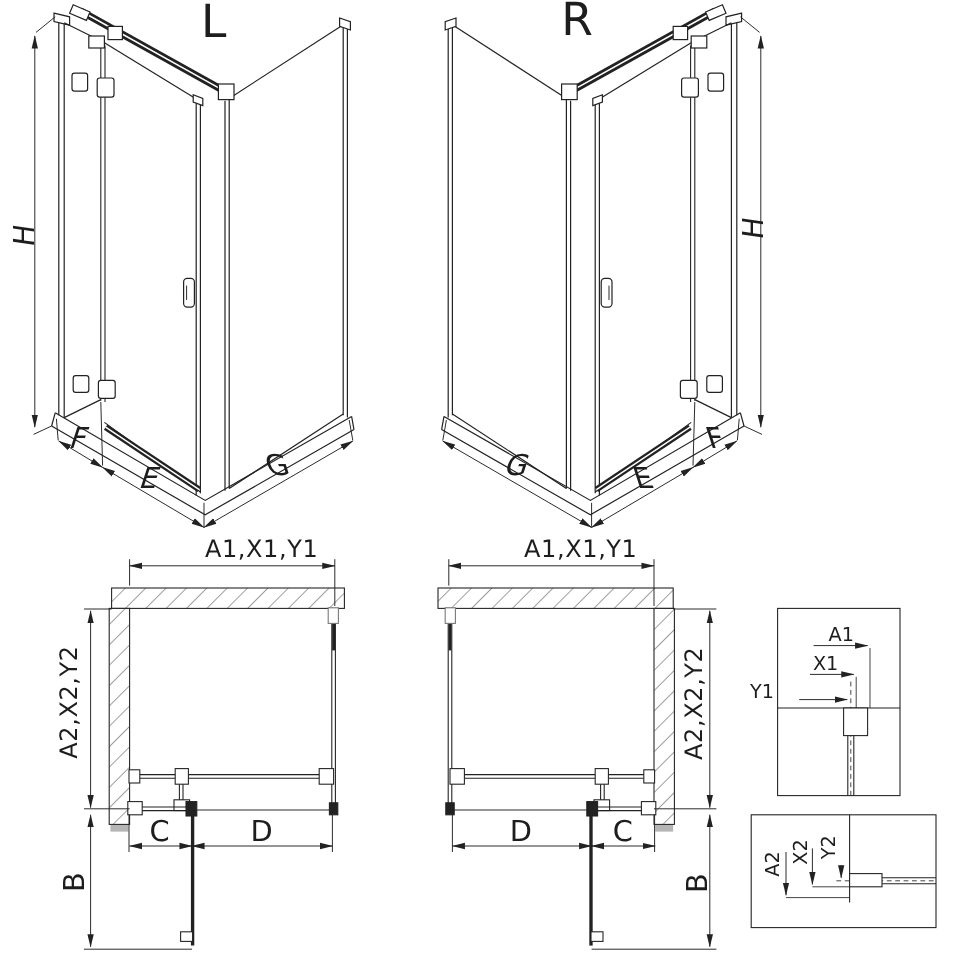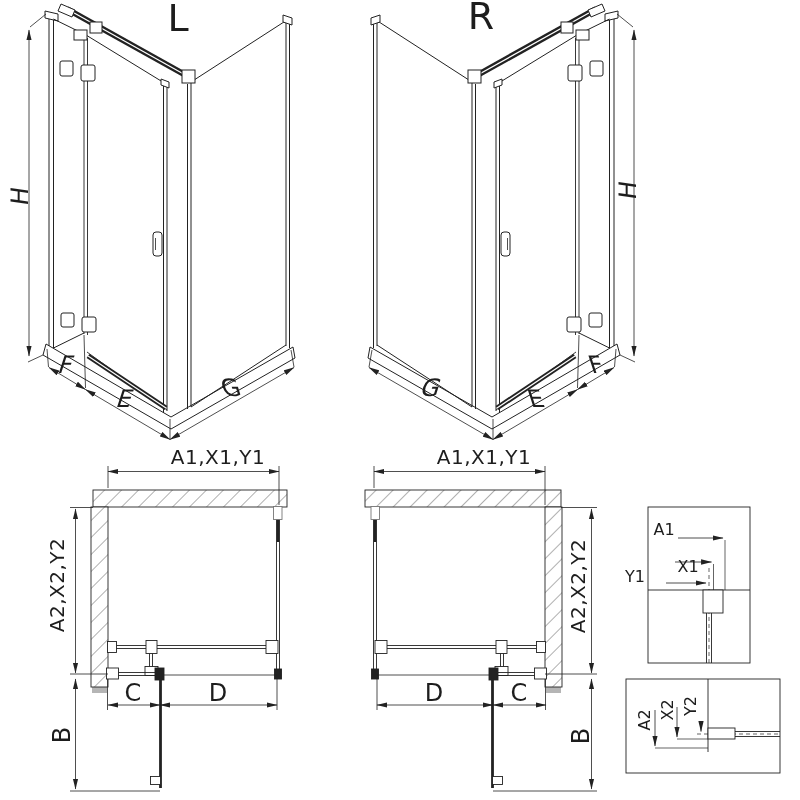--- a/index.html
+++ b/index.html
@@ -216,21 +216,21 @@
   <div class="lbl dimsm rot" style="left:578px;top:586px;">A2,X2,Y2</div>
 
   <div class="lbl dim c" style="left:133px;top:693px;">C</div>
   <div class="lbl dim c" style="left:218px;top:693px;">D</div>
   <div class="lbl dim rot" style="left:62px;top:735px;">B</div>
 
   <div class="lbl dim c" style="left:434px;top:693px;">D</div>
   <div class="lbl dim c" style="left:519px;top:693px;">C</div>
   <div class="lbl dim rot" style="left:581px;top:736px;">B</div>
 
-  <div class="lbl det c" style="left:664px;top:529px;">A1</div>
-  <div class="lbl det c" style="left:688px;top:566px;">X1</div>
+  <div class="lbl det c" style="left:701px;top:529px;">A1</div>
+  <div class="lbl det c" style="left:688px;top:553px;">X1</div>
   <div class="lbl det c" style="left:635px;top:576px;">Y1</div>
 
   <div class="lbl det rot" style="left:644px;top:720px;">A2</div>
   <div class="lbl det rot" style="left:667px;top:710px;">X2</div>
   <div class="lbl det rot" style="left:690px;top:706px;">Y2</div>
 
 </div>
 
 </body></html>

